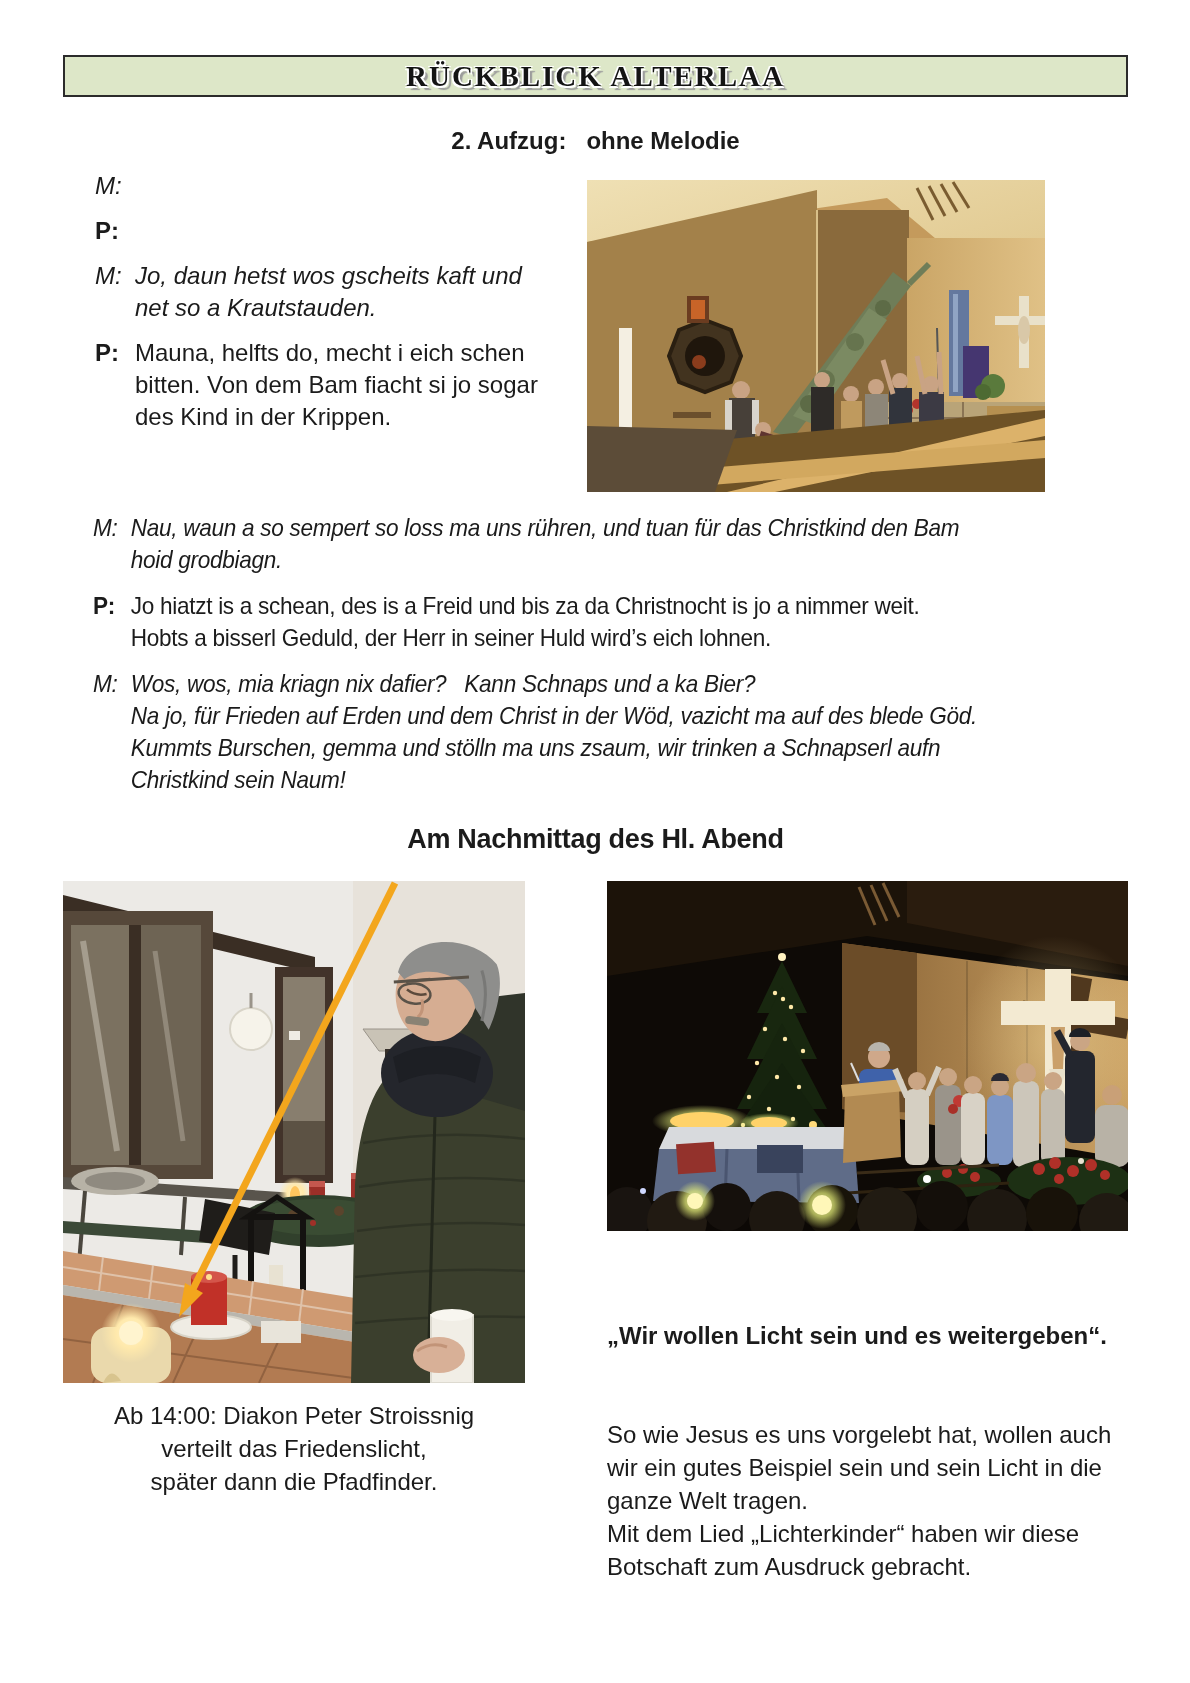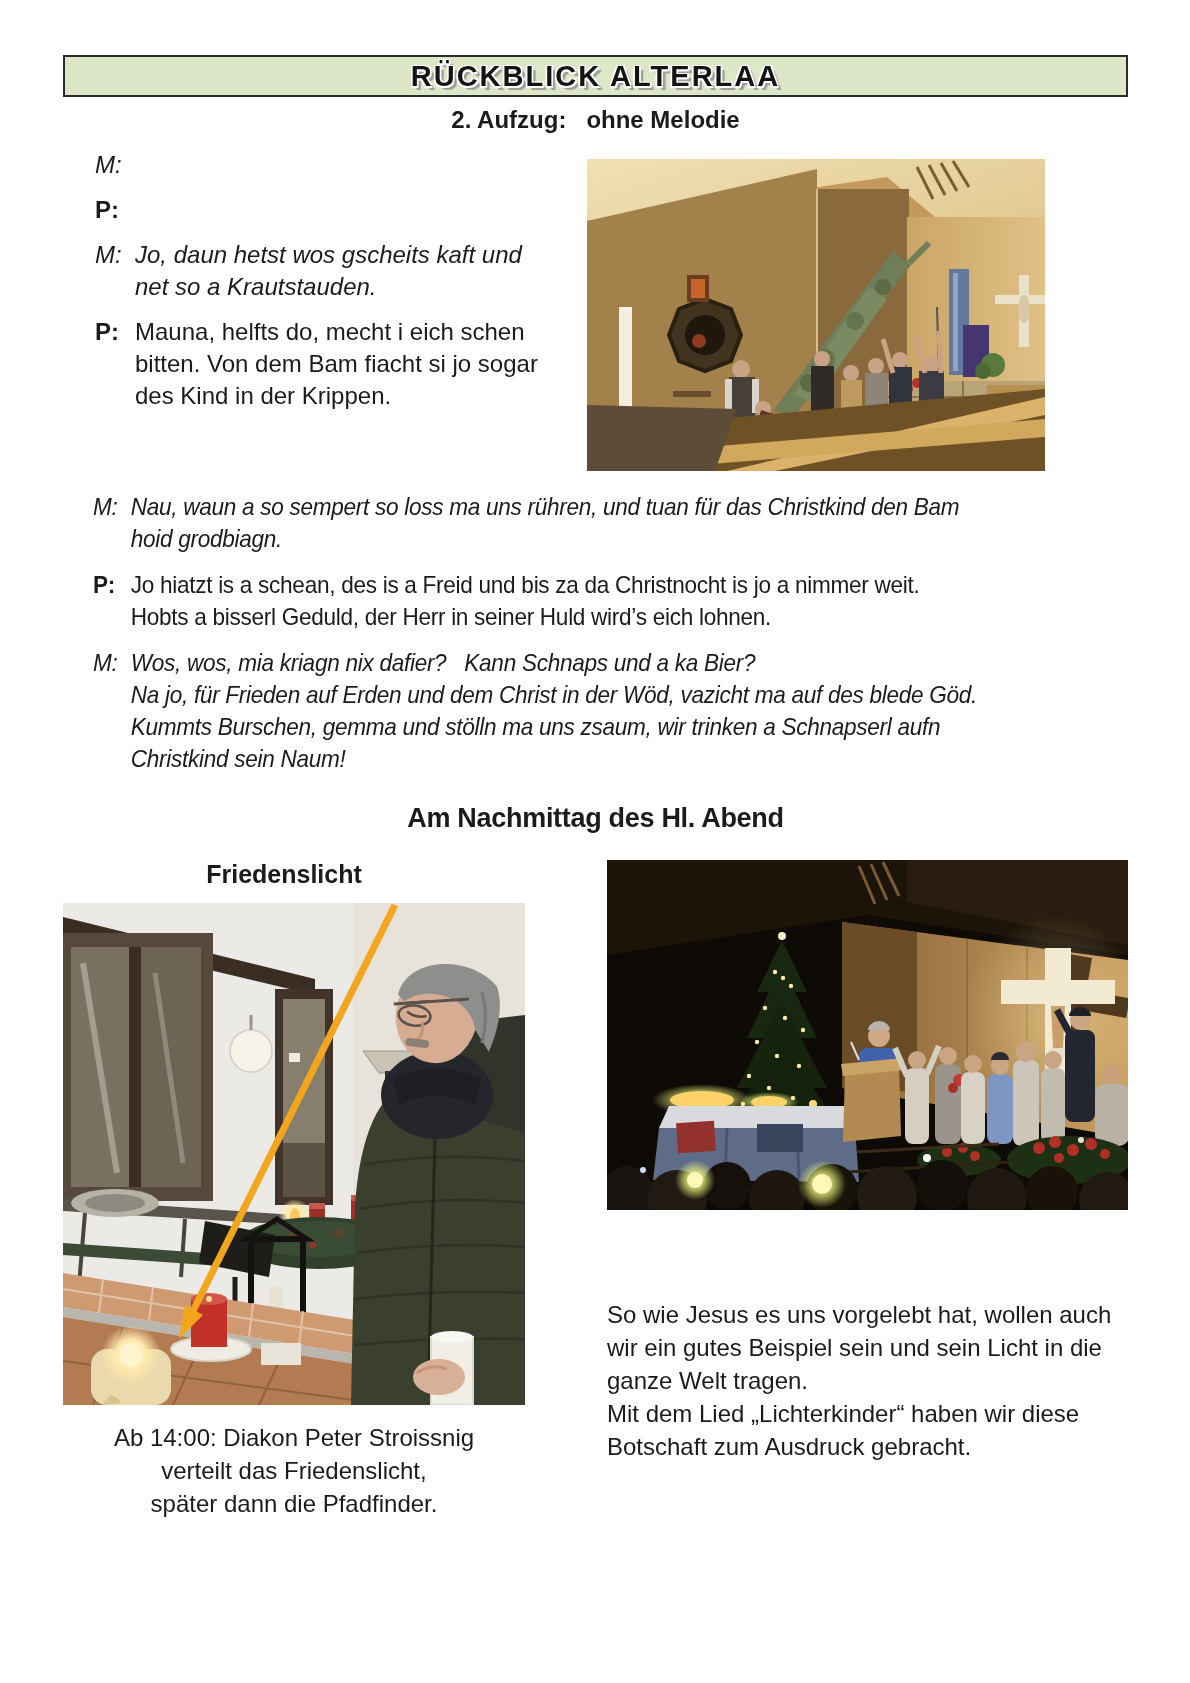--- a/index.html
+++ b/index.html
@@ -5,30 +5,30 @@
   html,body{margin:0;padding:0;}
   body{
     width:1190px;height:1683px;background:#ffffff;
     font-family:"Liberation Sans",sans-serif;color:#1b1b1b;
     overflow:hidden;position:relative;
   }
   .content{width:1065px;margin:0 62px 0 63px;}
   
   .banner{
     margin-top:55px;height:38px;border:2px solid #2b2b2b;
-    background:#dde7c8;display:flex;align-items:center;justify-content:center;
+    background:#dde7c8;display:flex;align-items:center;justify-content:center;font-family:Liberation Serif, serif;
   }
   .banner-title{
     font-size:29px;font-weight:bold;letter-spacing:2px;color:#141414;
     text-shadow:-1.5px -1.5px 0 #ffffff,1.5px -1.5px 0 #ffffff,
                 -1.5px 1.5px 0 #ffffff,1.5px 1.5px 0 #ffffff,
                 4px 4px 1px #9c9c9c;
   }
   .act-heading{
-    margin-top:9px;text-align:center;font-weight:bold;font-size:24px;
+    margin-top:30px;text-align:center;font-weight:bold;font-size:24px;
     white-space:pre;
   }
   
   .top-flex{display:flex;margin-top:15px;padding-right:83px;}
   .dialogue-col{width:524px;flex:none;}
   .entry{display:flex;margin-bottom:13px;font-size:24px;line-height:32px;}
   .entry .sp{margin-left:32px;width:40px;flex:none;}
   .entry .dtext{flex:1;white-space:pre-wrap;}
   .entry.m{font-style:italic;}
   .entry.p .sp{font-weight:bold;font-style:normal;}
@@ -203,21 +203,20 @@
 Kummts Burschen, gemma und stölln ma uns zsaum, wir trinken a Schnapserl aufn
 Christkind sein Naum!</span>
     </div>
   </div>
 
   <div class="aft-heading">Am Nachmittag des Hl. Abend</div>
 
   <div class="cols">
 
     <div class="col-left">
-      <div class="col-title">Friedenslicht</div>
 
       <div class="photo-frame" role="img" aria-label="Deacon lighting a white candle from the red peace light on a tiled ledge, yellow arrow pointing to the peace light">
         <svg width="462" height="502" viewBox="0 0 462 502">
           <defs>
             <radialGradient id="glow1" cx="0.5" cy="0.5" r="0.5">
               <stop offset="0" stop-color="#fff3c8"></stop>
                 <stop offset="0.5" stop-color="#ffe9ac"></stop>
                 <stop offset="1" stop-color="#ffe9ac" stop-opacity="0"></stop>
             </radialGradient>
           </defs>
@@ -488,20 +487,21 @@
           <circle cx="88" cy="320" r="20" fill="url(#pglow)"></circle>
             <circle cx="88" cy="320" r="8" fill="#fff7b8"></circle>
           <circle cx="215" cy="324" r="24" fill="url(#pglow)"></circle>
             <circle cx="215" cy="324" r="10" fill="#fff7b8"></circle>
           <circle cx="320" cy="298" r="4" fill="#ffffff"></circle>
             <circle cx="36" cy="310" r="3" fill="#cfd8ff"></circle>
         </svg>
       </div>
 
       <div class="motto-block">
+        <div class="motto-bold">„Wir wollen Licht sein und es weitergeben“.</div>
         <div>So wie Jesus es uns vorgelebt hat, wollen auch
 wir ein gutes Beispiel sein und sein Licht in die
 ganze Welt tragen.
 Mit dem Lied „Lichterkinder“ haben wir diese
 Botschaft zum Ausdruck gebracht.</div>
       </div>
 
     </div>
   </div>
 

